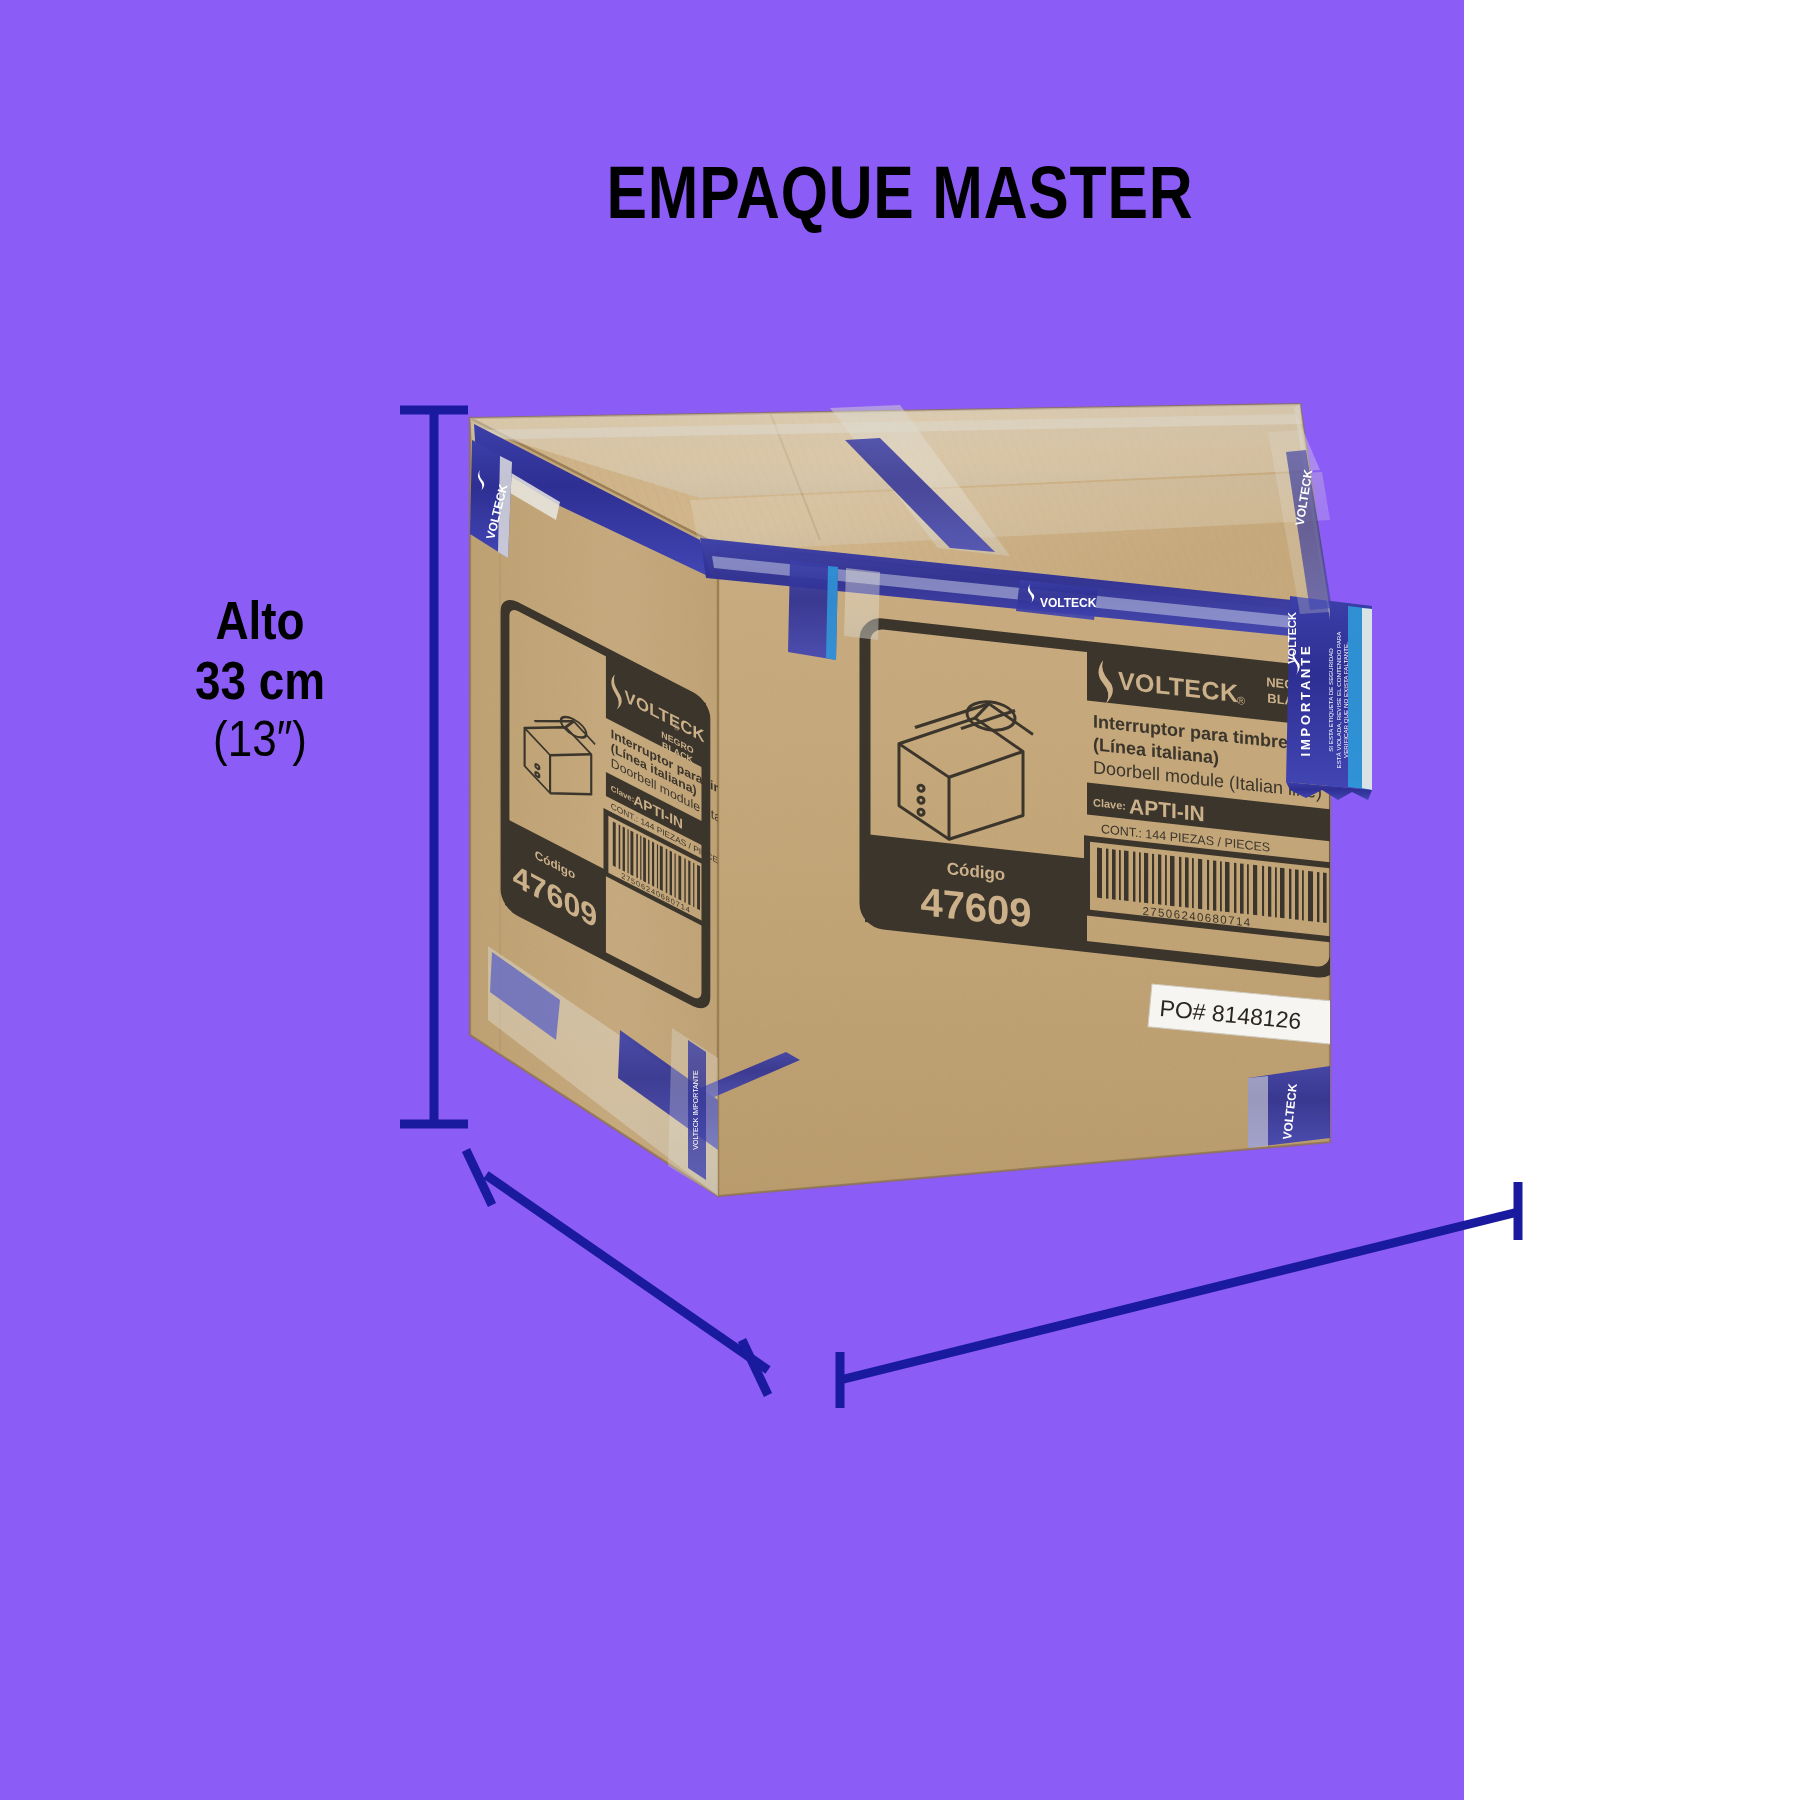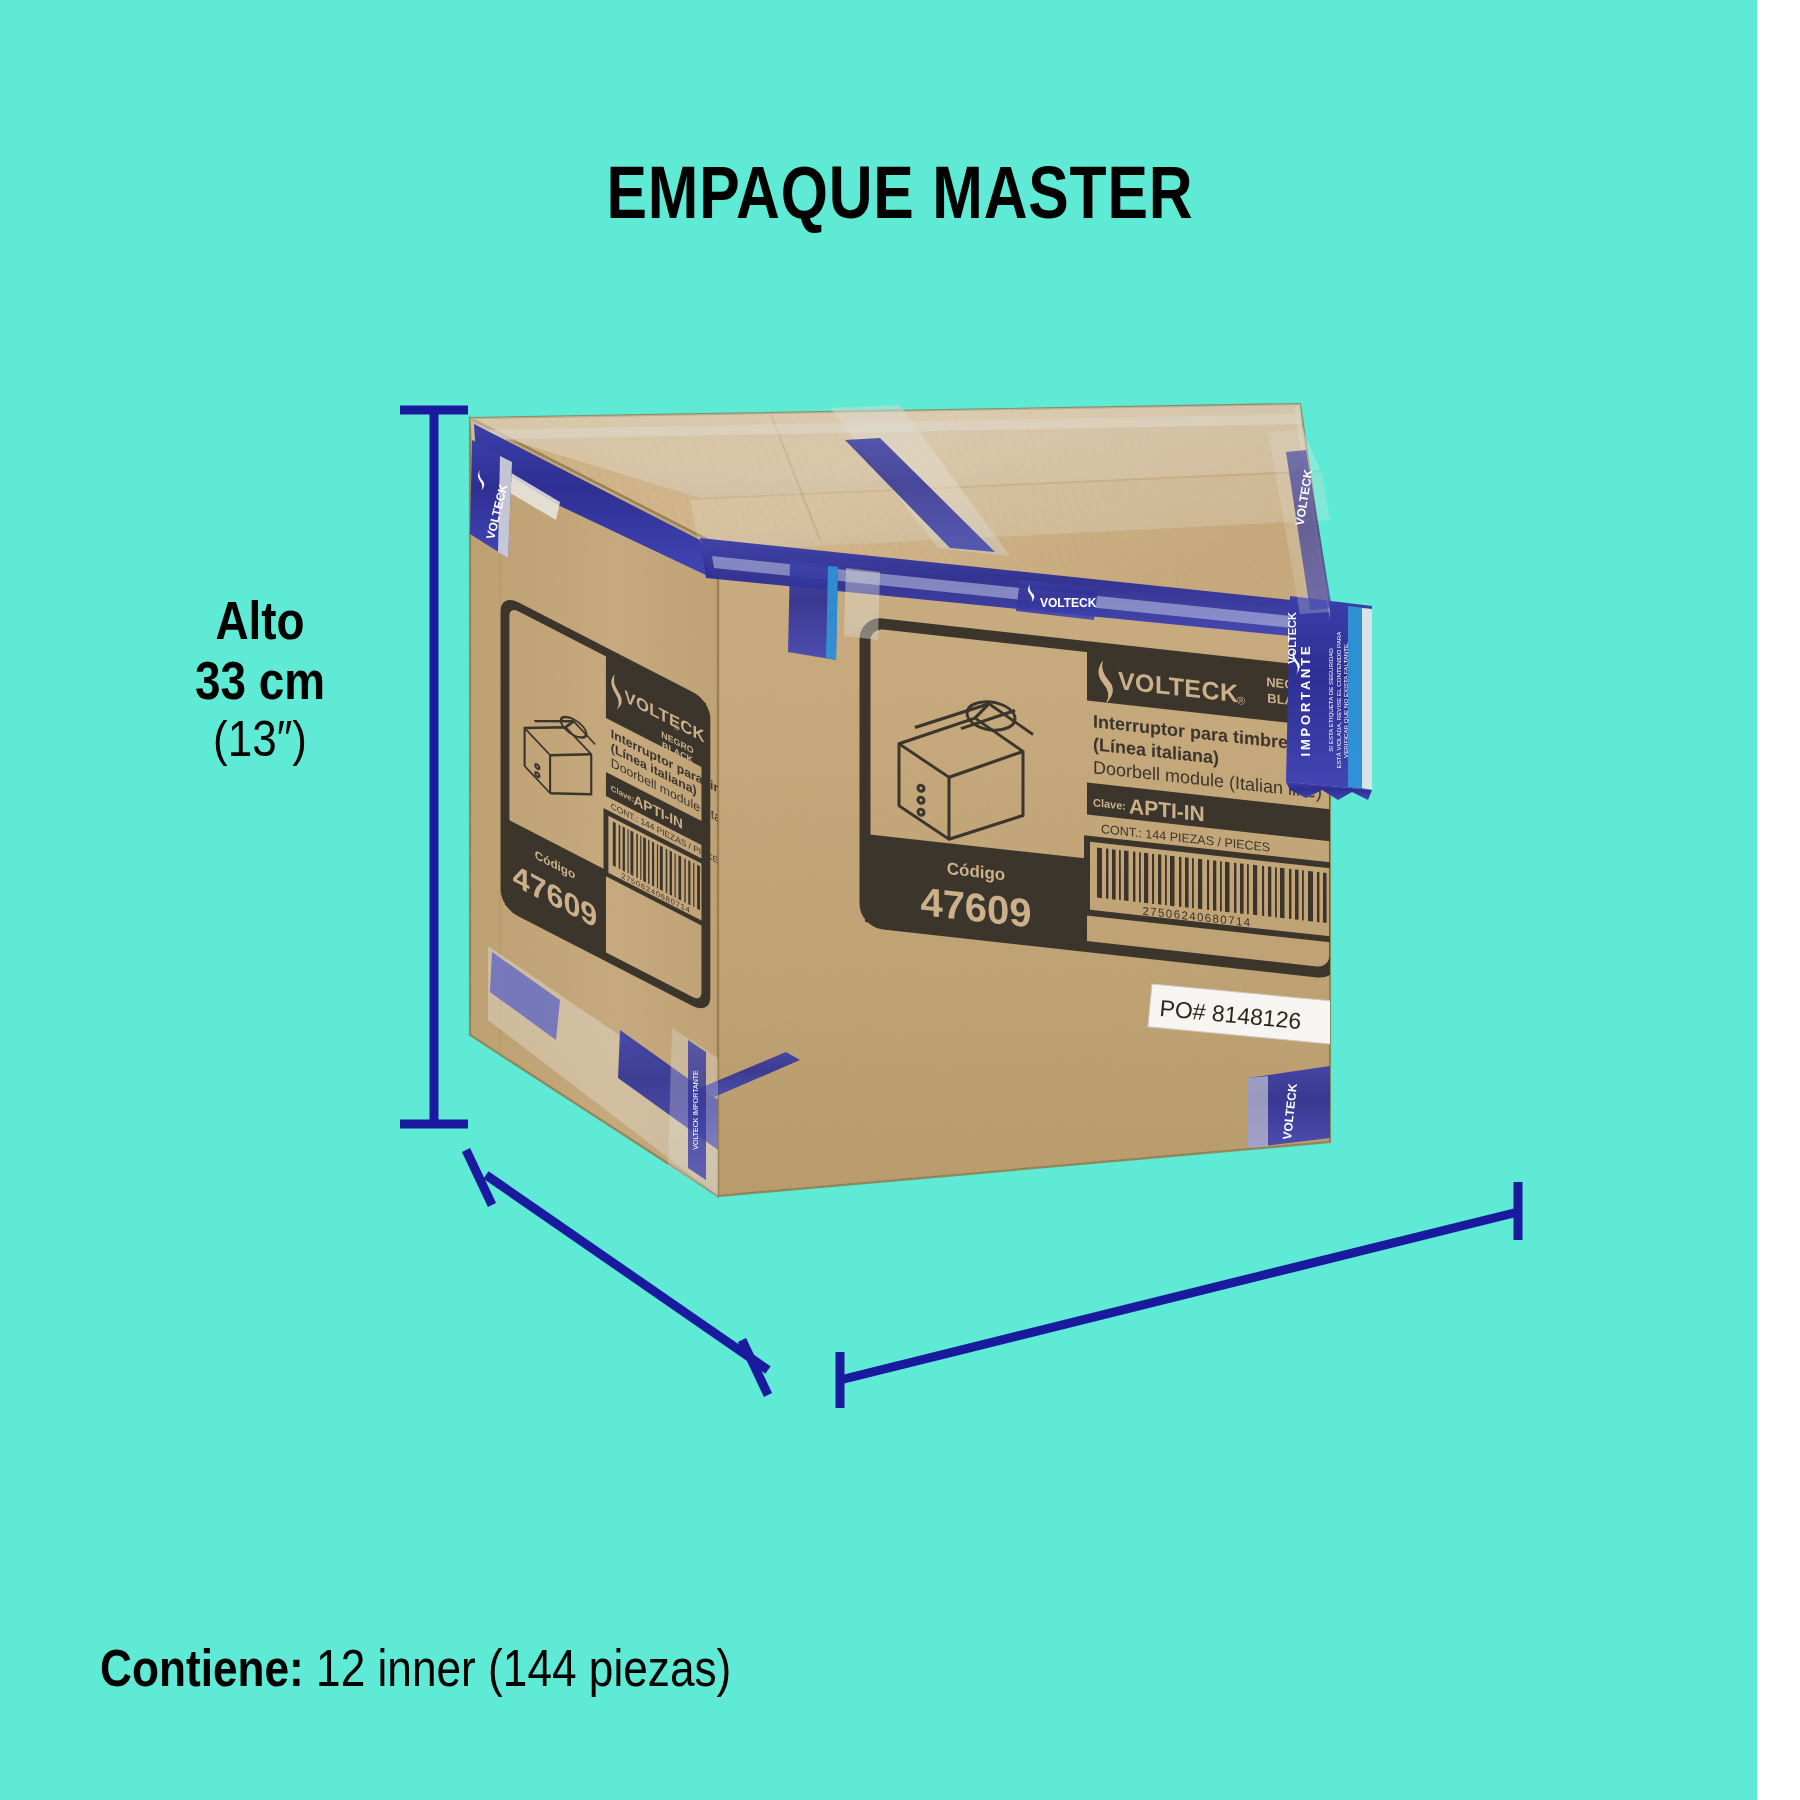--- a/index.html
+++ b/index.html
@@ -2,21 +2,21 @@
 <html><head>
 <meta charset="utf-8">
 <style>
   * { box-sizing: border-box; margin: 0; padding: 0; }
   html, body {
     width: 1800px; height: 1800px;
     background: #ffffff;
     font-family: "Liberation Sans", sans-serif;
     overflow: hidden;
   }
-  #stage { position: relative; width: 1757px; height: 1800px; background: #5eead4; }
+  #stage { position: relative; width: 1464px; height: 1800px; background: #8b5cf6; }
 
   
   #title {
     position: absolute; left: 0; top: 150px; width: 1800px;
     text-align: center;
     font-family: "Liberation Sans", sans-serif;
     font-weight: 700; font-size: 74px; letter-spacing: 1px;
     color: #000;
     transform: scaleX(0.82); transform-origin: center top;
     white-space: nowrap;
@@ -378,18 +378,15 @@
   </svg>
 
   <div class="dimblock" id="alto-block">
     <span class="nm">Alto</span>
     <span class="cm">33 cm</span>
     <span class="inch">(13″)</span>
   </div>
 
 
 
-  <div class="footer" id="footer-left">
-    <span class="sq"><b>Contiene:</b><span class="lt">&nbsp;</span><span class="lt">12 inner (144 piezas)</span></span>
-  </div>
 
 
 </div>
 
 </body></html>

